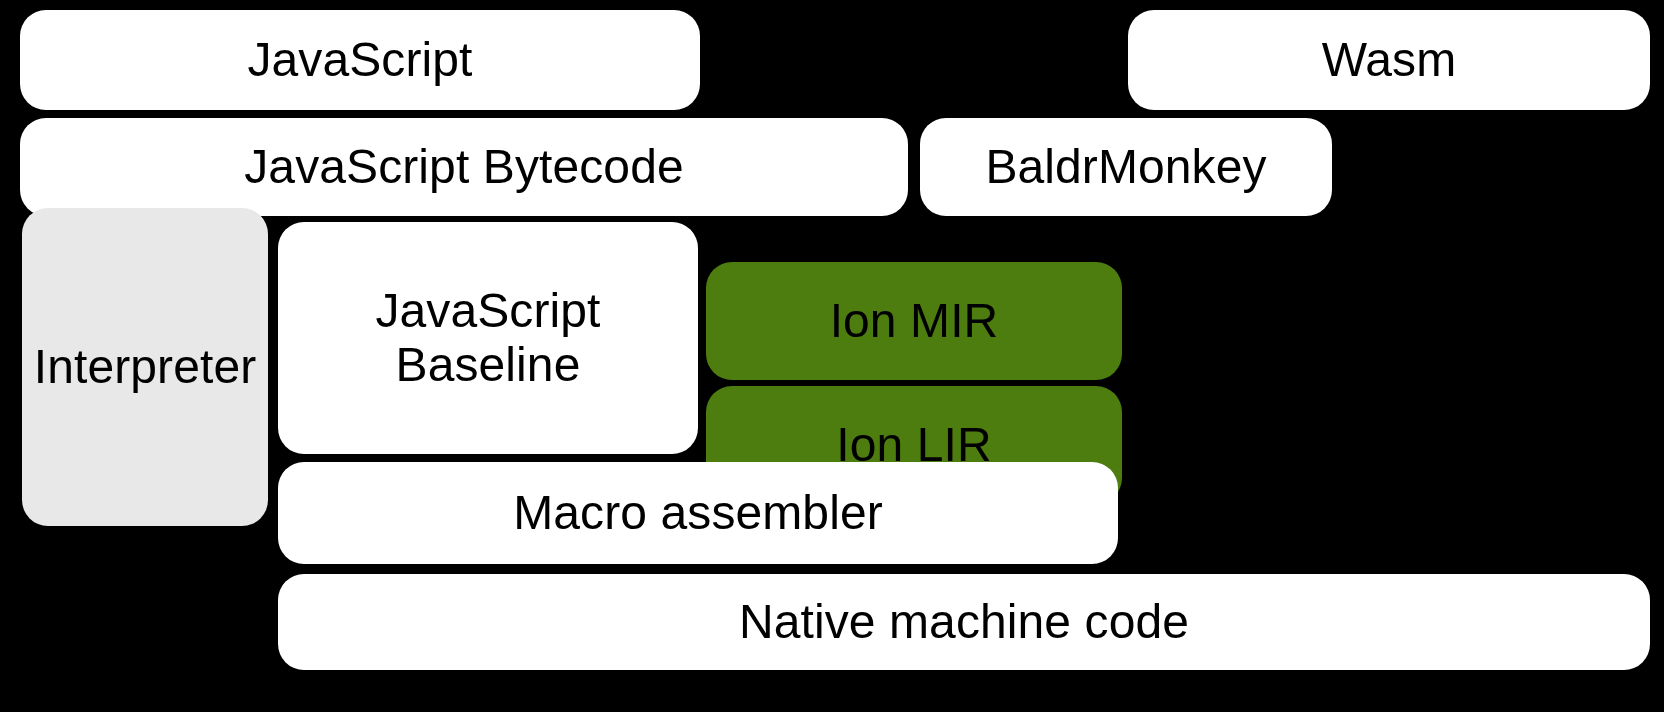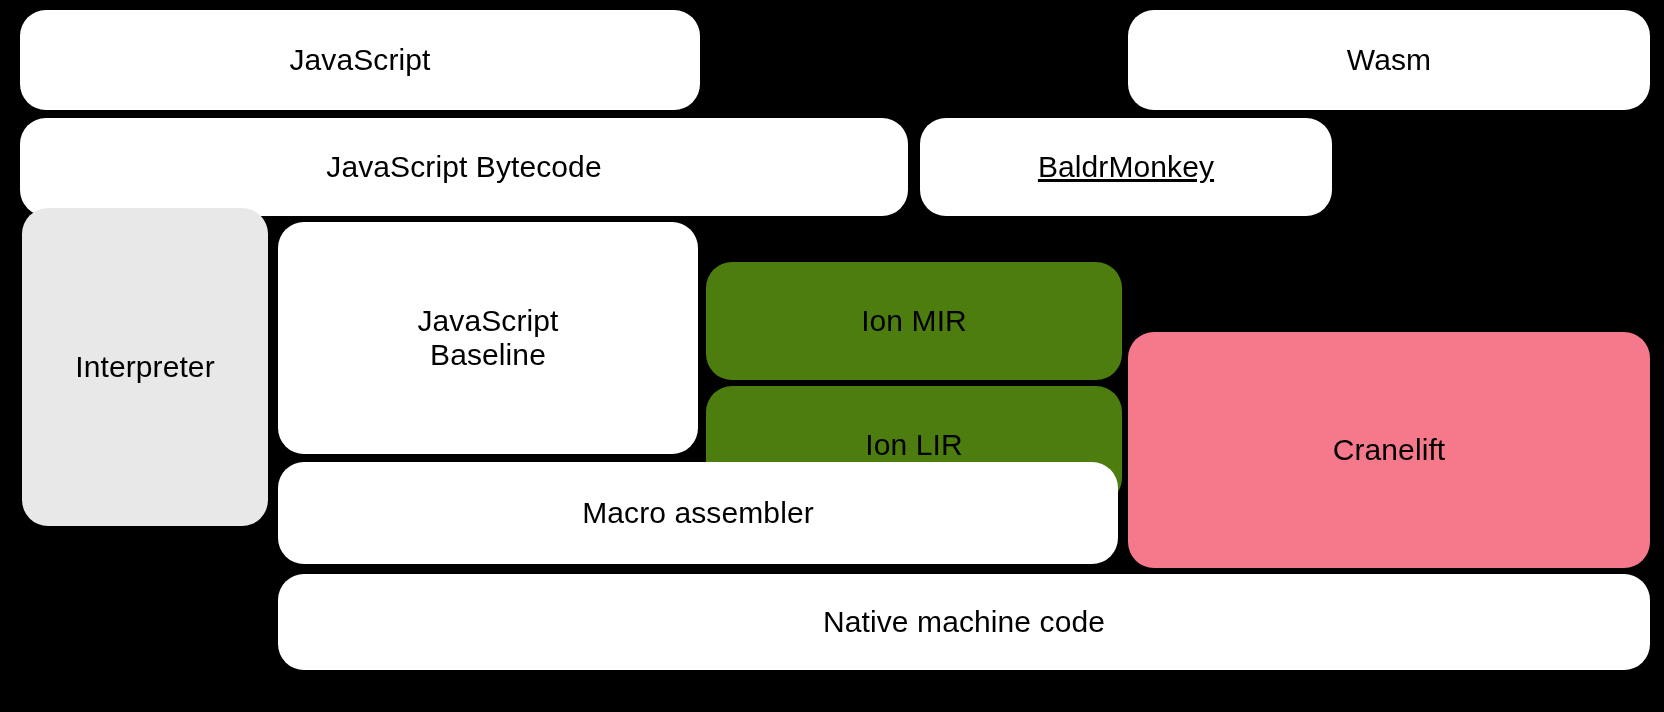--- a/index.html
+++ b/index.html
@@ -17,40 +17,40 @@
   }
   .node {
     position: absolute;
     box-sizing: border-box;
     display: flex;
     align-items: center;
     justify-content: center;
     text-align: center;
     border-radius: 26px;
     color: #000000;
-    font-size: 30px;
+    font-size: 48px;
     font-weight: 400;
     line-height: 1.12;
     letter-spacing: 0.1px;
     white-space: pre-line;
     padding: 2px 8px;
   }
   .fill-white { background: #FFFFFF; }
   .fill-gray  { background: #E8E8E8; }
   .fill-green { background: #4d7c0f; margin-top: 40px; }
   .fill-pink  { background: #F5798B; }
 
   
   #n-javascript        { left: 20px;   top: 10px;  width: 680px;  height: 100px; }
   #n-asmjs             { left: 706px;  top: 10px;  width: 416px;  height: 100px; }
   #n-wasm              { left: 1128px; top: 10px;  width: 522px;  height: 100px; }
 
   
   #n-js-bytecode       { left: 20px;   top: 118px; width: 888px;  height: 98px;  }
-  #n-baldrmonkey       { left: 920px;  top: 118px; width: 412px;  height: 98px; text-decoration: underline;  }
+  #n-baldrmonkey       { left: 920px;  top: 118px; width: 412px;  height: 98px;  }
 
   
   #n-interpreter       { left: 22px;   top: 208px; width: 246px;  height: 318px; }
   #n-js-baseline       { left: 278px;  top: 222px; width: 420px;  height: 232px; }
   #n-ion-mir           { left: 706px;  top: 222px; width: 416px;  height: 118px; }
   #n-ion-lir           { left: 706px;  top: 346px; width: 416px;  height: 118px; }
   #n-cranelift         { left: 1128px; top: 332px; width: 522px;  height: 236px; }
   #n-macro-assembler   { left: 278px;  top: 462px; width: 840px;  height: 102px; }
 
   
@@ -72,19 +72,18 @@
 
   <div class="node fill-gray" id="n-interpreter">Interpreter</div>
 
   <div class="node fill-white" id="n-js-baseline">JavaScript
 Baseline</div>
 
   <div class="node fill-green" id="n-ion-mir">Ion MIR</div>
 
   <div class="node fill-green" id="n-ion-lir">Ion LIR</div>
 
-  <div class="node fill-pink" id="n-cranelift">Cranelift</div>
 
   <div class="node fill-white" id="n-macro-assembler">Macro assembler</div>
 
   <div class="node fill-white" id="n-native-code">Native machine code</div>
 
 </div>
 
 </body></html>

